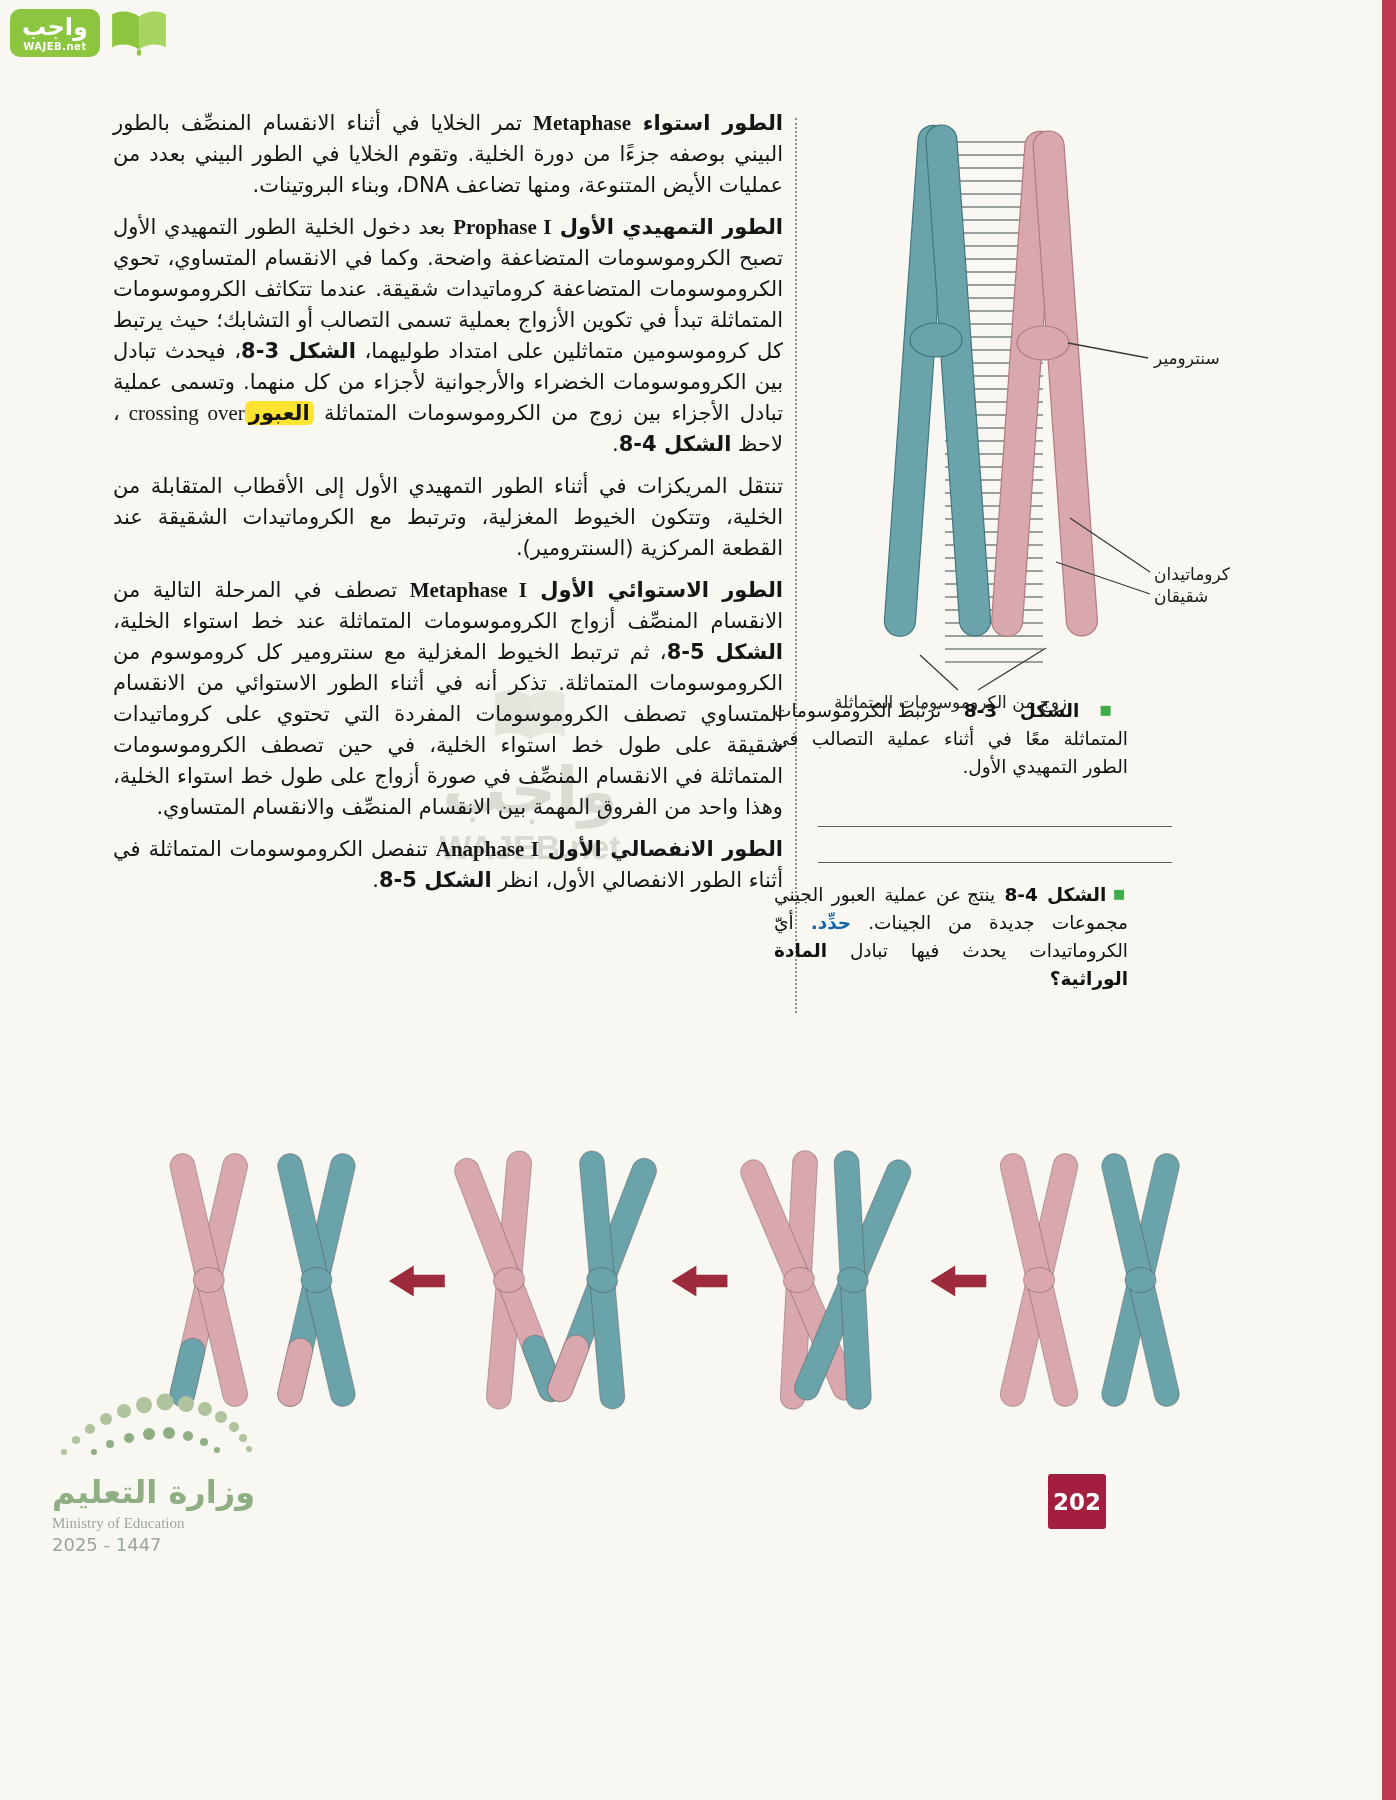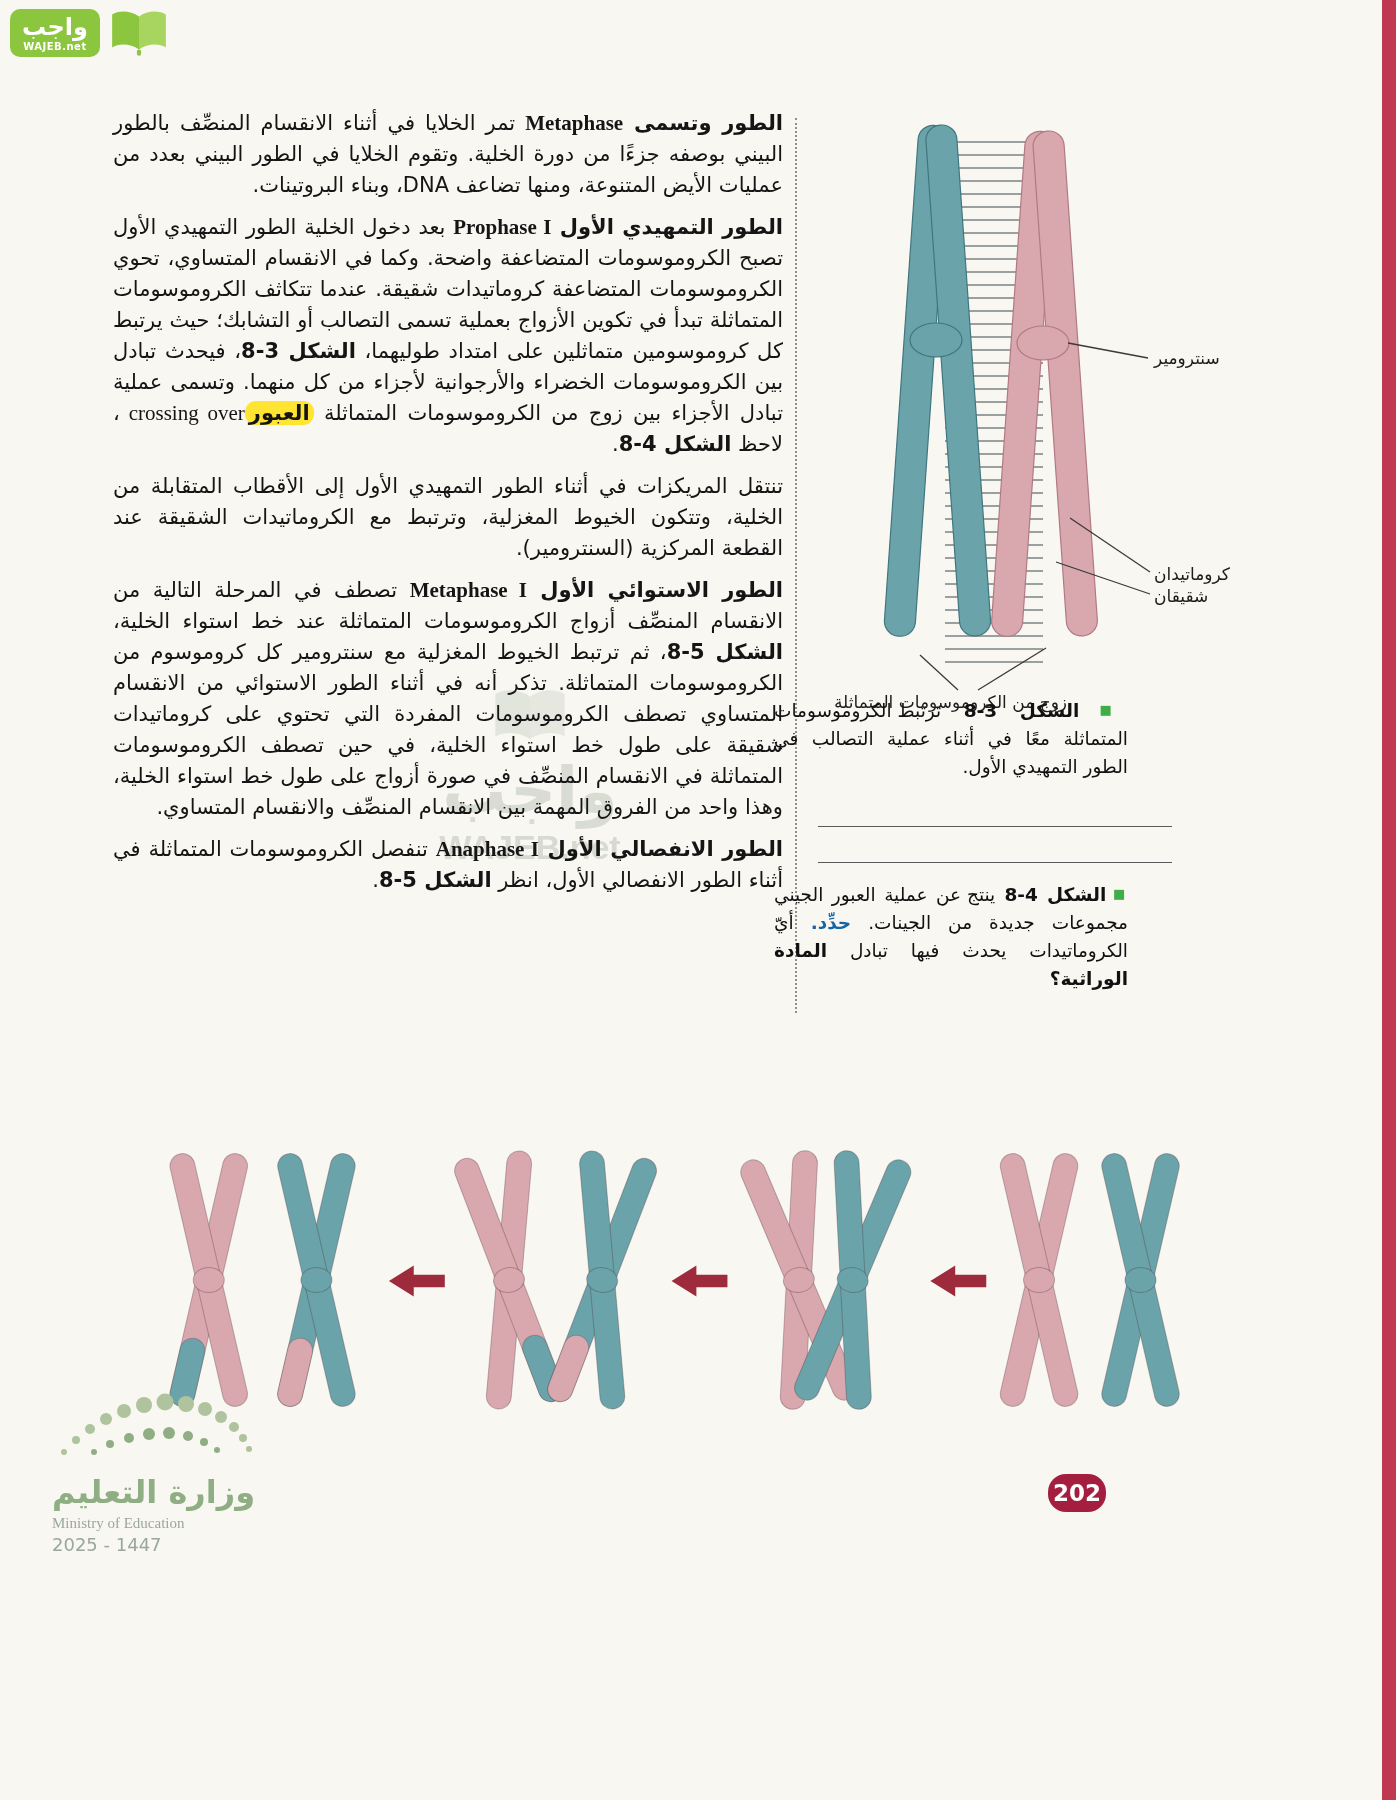--- a/index.html
+++ b/index.html
@@ -21,21 +21,21 @@
 
   
   .text-col{
     position:absolute;left:113px;top:108px;width:670px;
     direction:rtl;text-align:justify;
     font-size:21px;line-height:31px;
   }
   .text-col p{margin-bottom:11px}
   .b{font-weight:bold}
   .en{font-family:"Liberation Serif",serif;direction:ltr;unicode-bidi:embed}
-  .hl{background:var(--highlight);padding:0 4px;border-radius:11px}
+  .hl{background:var(--highlight);padding:0 4px;border-radius:6px}
   .blue{color:var(--blue)}
   .sq{color:var(--green);font-size:13px;vertical-align:3px;letter-spacing:2px}
 
   .divider{position:absolute;left:795px;top:118px;height:895px;border-left:2px dotted #8e8e8e}
 
   
   .fig{position:absolute;left:820px;top:110px;width:510px;height:605px}
   .teal{fill:var(--teal);stroke:var(--tealDark);stroke-width:1.2}
   .pink{fill:var(--pink);stroke:var(--pinkDark);stroke-width:1.2}
   .figlabel{font-size:17px;fill:#1c1c1c}
@@ -60,23 +60,23 @@
   .tealC{color:var(--teal)}
   .arrowC{fill:var(--arrow)}
 
   
   .ministry{position:absolute;left:52px;top:1352px;width:240px}
   .ministry .ar{font-size:32px;font-weight:bold;color:var(--sage);direction:rtl;text-align:left;margin-top:2px}
   .ministry .en{font-size:15px;color:#9aa79b;margin-top:4px}
   .ministry .yr{font-size:18px;color:#9aa79b;margin-top:2px}
 
   .page-num{
-    position:absolute;left:1048px;top:1474px;width:58px;height:38px;
+    position:absolute;left:1048px;top:1474px;width:58px;height:55px;
     background:var(--pagebox);color:#fff;font-weight:bold;font-size:23px;
-    display:flex;align-items:center;justify-content:center;border-radius:18px;
+    display:flex;align-items:center;justify-content:center;border-radius:3px;
   }
 </style>
 </head>
 <body>
 
 <div class="page">
 
   <div class="red-strip"></div>
 
   <div class="logo">
@@ -94,21 +94,21 @@
   <div class="wm">
     <svg width="90" height="64" viewBox="0 0 60 48">
       <path d="M30 8 C22 2 10 2 4 6 L4 38 C10 34 22 34 30 40 Z" fill="#7f957f"></path>
       <path d="M30 8 C38 2 50 2 56 6 L56 38 C50 34 38 34 30 40 Z" fill="#93a893"></path>
     </svg>
     <div class="ar">واجب</div>
     <div class="en">WAJEB.net</div>
   </div>
 
   <div class="text-col">
-    <p><span class="b">الطور وتسمى </span><span class="b en">Metaphase</span><span> تمر الخلايا في أثناء الانقسام المنصِّف بالطور البيني بوصفه جزءًا من دورة الخلية. وتقوم الخلايا في الطور البيني بعدد من عمليات الأيض المتنوعة، ومنها تضاعف DNA، وبناء البروتينات.</span></p>
+    <p><span class="b">الطور استواء </span><span class="b en">Metaphase</span><span> تمر الخلايا في أثناء الانقسام المنصِّف بالطور البيني بوصفه جزءًا من دورة الخلية. وتقوم الخلايا في الطور البيني بعدد من عمليات الأيض المتنوعة، ومنها تضاعف DNA، وبناء البروتينات.</span></p>
     <p><span class="b">الطور التمهيدي الأول </span><span class="b en">Prophase I</span><span> بعد دخول الخلية الطور التمهيدي الأول تصبح الكروموسومات المتضاعفة واضحة. وكما في الانقسام المتساوي، تحوي الكروموسومات المتضاعفة كروماتيدات شقيقة. عندما تتكاثف الكروموسومات المتماثلة تبدأ في تكوين الأزواج بعملية تسمى التصالب أو التشابك؛ حيث يرتبط كل كروموسومين متماثلين على امتداد طوليهما، </span><span class="b">الشكل 3-8</span><span>، فيحدث تبادل بين الكروموسومات الخضراء والأرجوانية لأجزاء من كل منهما. وتسمى عملية تبادل الأجزاء بين زوج من الكروموسومات المتماثلة </span><span class="b hl">العبور</span><span class="en"> crossing over</span><span>، لاحظ </span><span class="b">الشكل 4-8</span><span>.</span></p>
     <p><span>تنتقل المريكزات في أثناء الطور التمهيدي الأول إلى الأقطاب المتقابلة من الخلية، وتتكون الخيوط المغزلية، وترتبط مع الكروماتيدات الشقيقة عند القطعة المركزية (السنترومير).</span></p>
     <p><span class="b">الطور الاستوائي الأول </span><span class="b en">Metaphase I</span><span> تصطف في المرحلة التالية من الانقسام المنصِّف أزواج الكروموسومات المتماثلة عند خط استواء الخلية، </span><span class="b">الشكل 5-8</span><span>، ثم ترتبط الخيوط المغزلية مع سنترومير كل كروموسوم من الكروموسومات المتماثلة. تذكر أنه في أثناء الطور الاستوائي من الانقسام المتساوي تصطف الكروموسومات المفردة التي تحتوي على كروماتيدات شقيقة على طول خط استواء الخلية، في حين تصطف الكروموسومات المتماثلة في الانقسام المنصِّف في صورة أزواج على طول خط استواء الخلية، وهذا واحد من الفروق المهمة بين الانقسام المنصِّف والانقسام المتساوي.</span></p>
     <p><span class="b">الطور الانفصالي الأول </span><span class="b en">Anaphase I</span><span> تنفصل الكروموسومات المتماثلة في أثناء الطور الانفصالي الأول، انظر </span><span class="b">الشكل 5-8</span><span>.</span></p>
   </div>
 
   <div class="divider"></div>
 
   <svg class="fig" viewBox="0 0 510 605">
     <defs>

